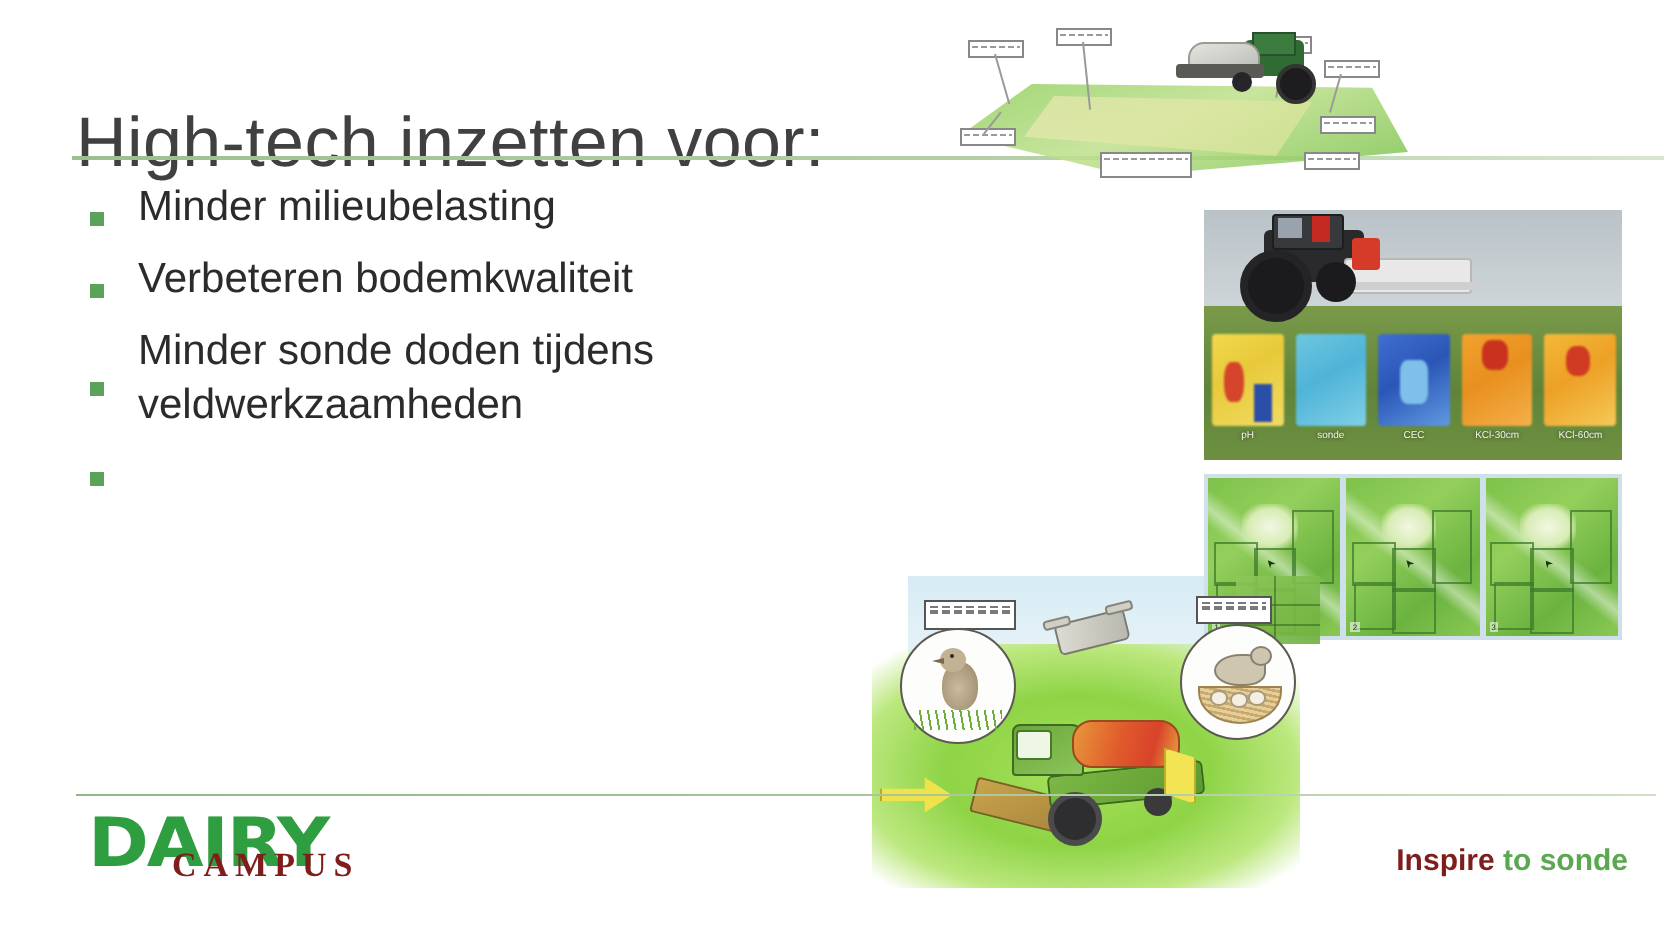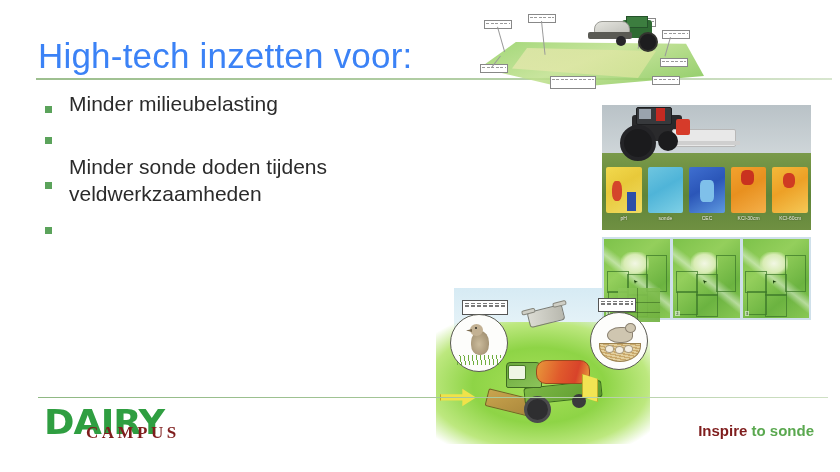--- a/index.html
+++ b/index.html
@@ -1,22 +1,22 @@
 <!DOCTYPE html>
 <html><head>
 <meta charset="utf-8">
 <style>
   html,body{margin:0;padding:0;background:#fff;}
   body{width:840px;height:472px;overflow:hidden;font-family:"Liberation Sans",sans-serif;}
   .slide{position:relative;width:840px;height:472px;background:#ffffff;overflow:hidden;}
 
   
   .title{
-    position:absolute;left:38px;top:36px;
-    font-size:35px;font-weight:400;color:#3b82f6;
+    position:absolute;left:38px;top:52px;
+    font-size:35px;font-weight:400;color:#404040;
     letter-spacing:.2px;white-space:nowrap;
   }
   .title-rule{
     position:absolute;left:36px;top:78px;width:796px;height:2px;
     background:linear-gradient(to right,#9dbf8f 0%,#b9d3ac 70%,#d8e6cf 100%);
   }
 
   
   .bullets{position:absolute;left:38px;top:90px;width:420px;}
   .bullet{position:relative;display:flex;align-items:center;margin-bottom:9px;}
@@ -187,20 +187,21 @@
   <div class="title">High-tech inzetten voor:</div>
   <div class="title-rule"></div>
 
   <div class="bullets">
     <div class="bullet">
       <span class="marker"></span>
       <span class="btext">Minder milieubelasting</span>
     </div>
     <div class="bullet">
       <span class="marker"></span>
+      <span class="btext">Verbeteren bodemkwaliteit</span>
     </div>
     <div class="bullet">
       <span class="marker"></span>
       <span class="btext">Minder sonde doden tijdens veldwerkzaamheden</span>
     </div>
     <div class="bullet">
       <span class="marker"></span>
     </div>
   </div>
 

